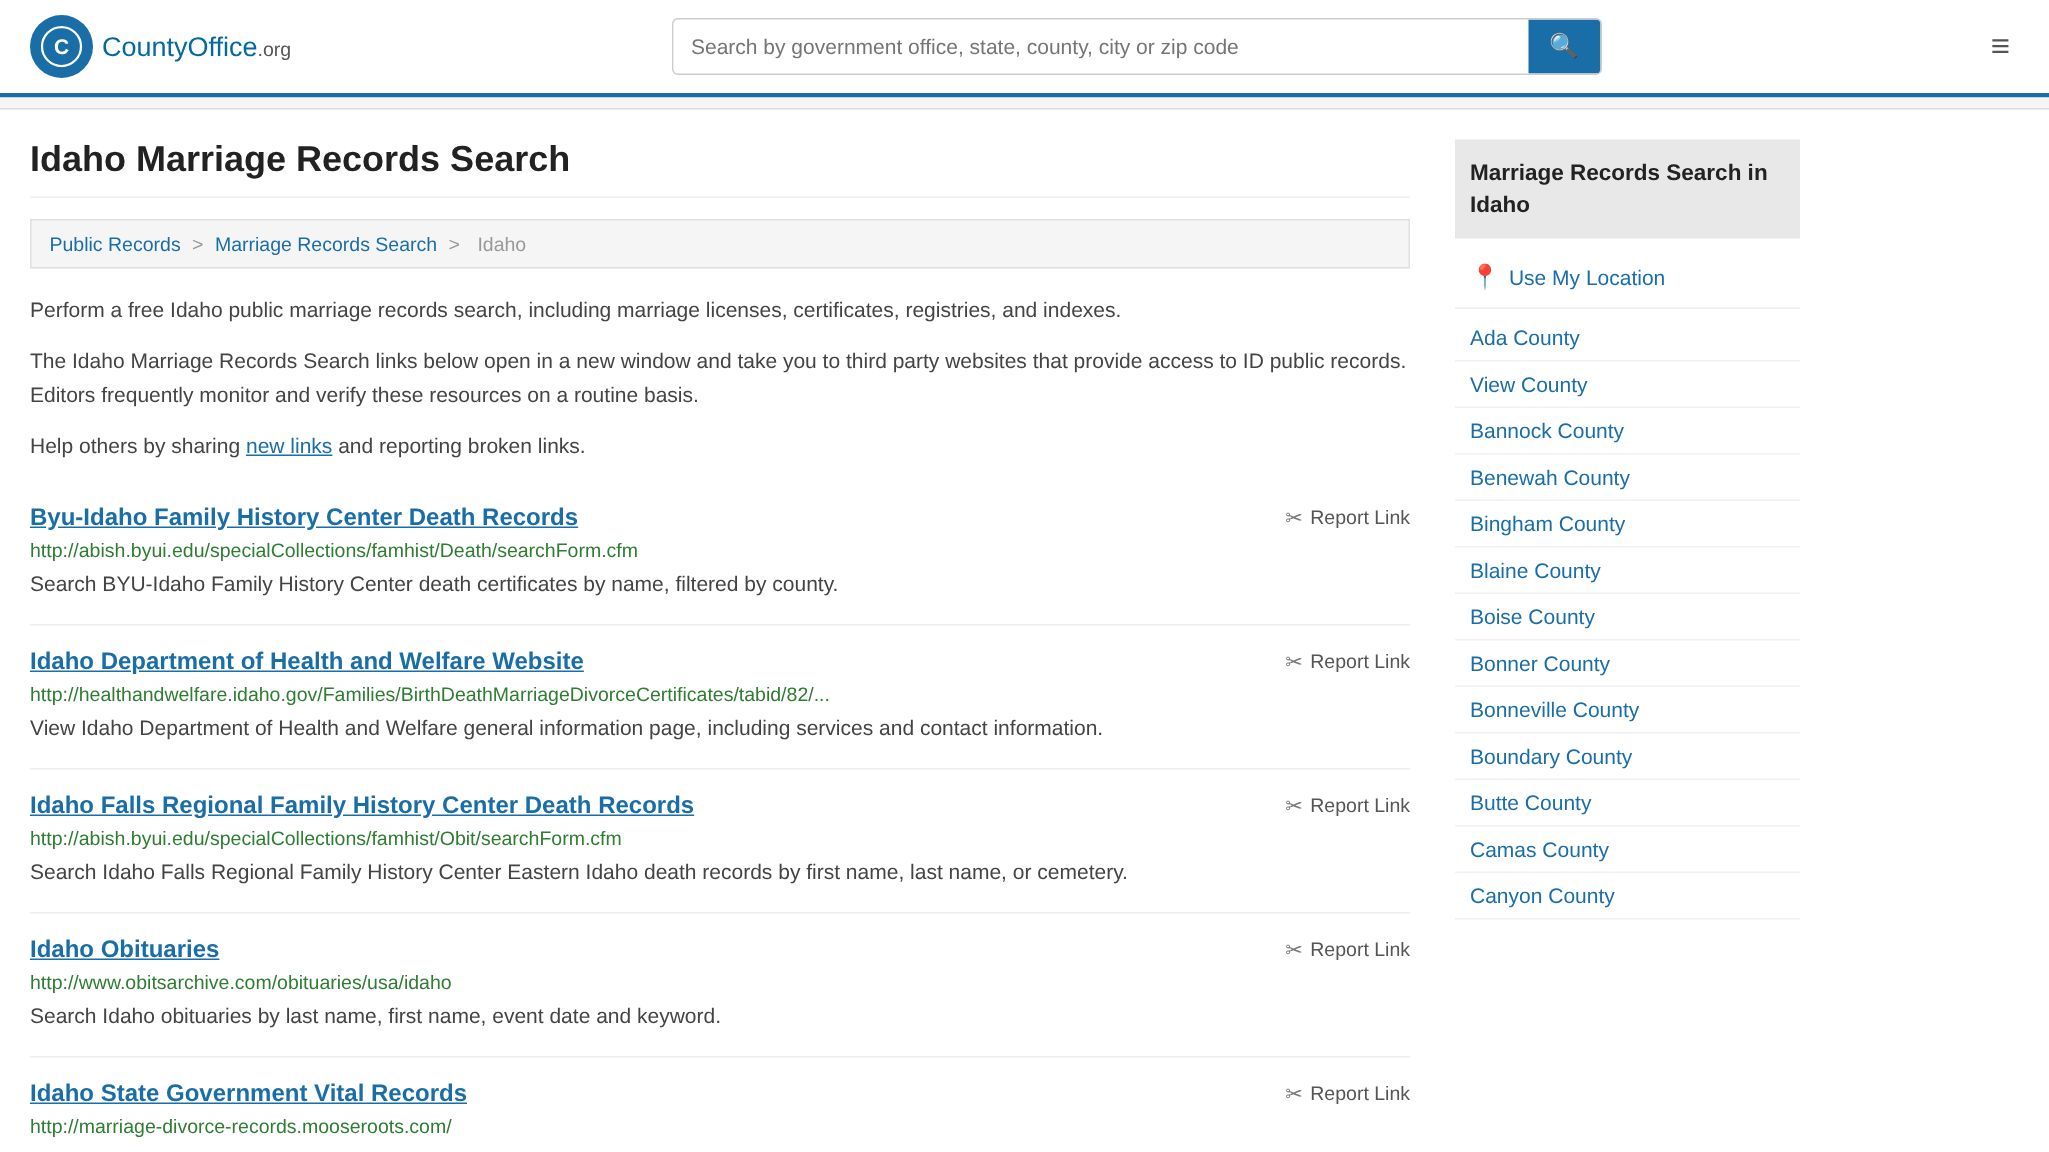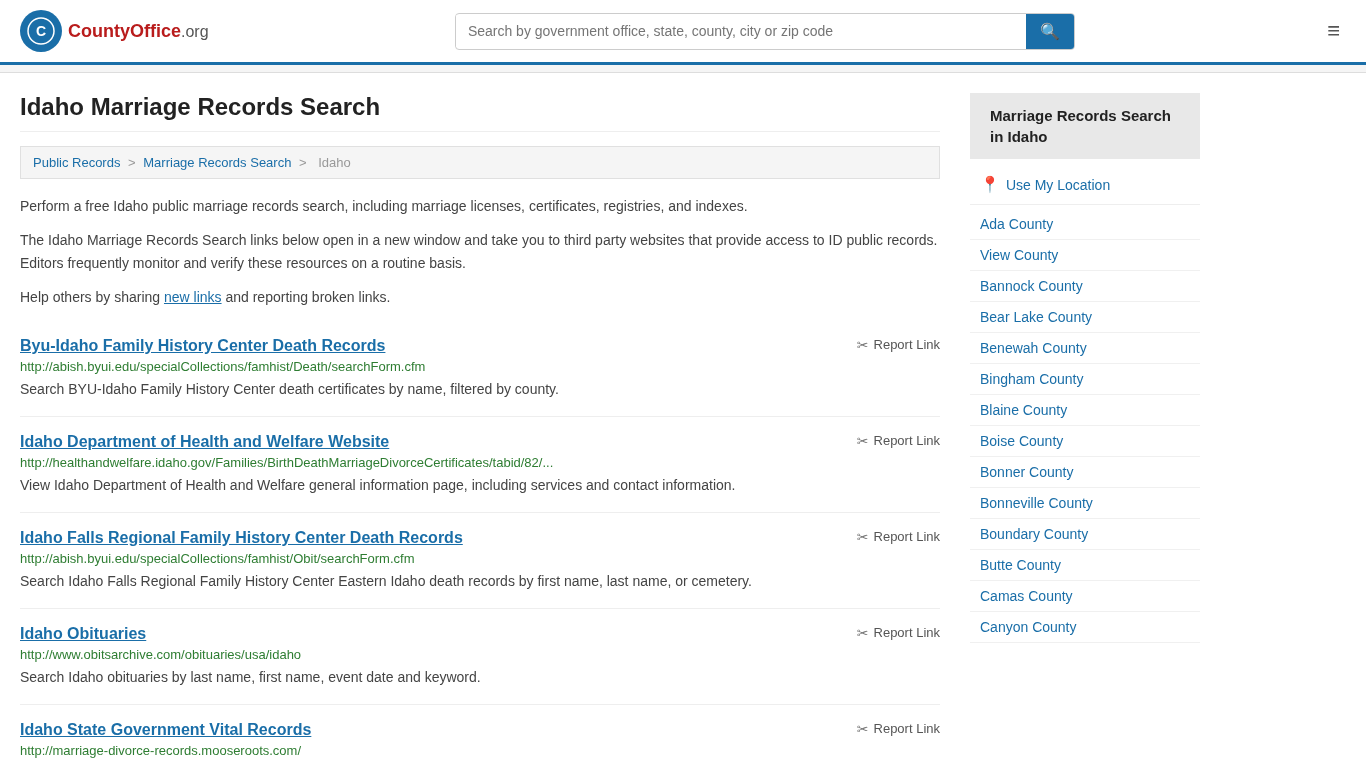--- a/index.html
+++ b/index.html
@@ -158,21 +158,21 @@
       line-height: 1.5;
     }
 
     
     .sidebar {
       width: 230px;
       flex-shrink: 0;
     }
     .sidebar-title {
       background: #e8e8e8;
-      padding: 12px 20px;
+      padding: 12px 10px;
       font-size: 15px;
       font-weight: bold;
       color: #222;
       margin-bottom: 10px;
       line-height: 1.4;
     }
     .use-location {
       display: flex;
       align-items: center;
       gap: 6px;
@@ -206,21 +206,21 @@
 
 <header class="header">
   <div class="logo-area">
     <div class="logo-circle">
       <svg width="28" height="28" viewBox="0 0 28 28" fill="none">
         <circle cx="14" cy="14" r="13" fill="#1a6ea8" stroke="white" stroke-width="1.5"></circle>
         <text x="14" y="19" text-anchor="middle" fill="white" font-size="14" font-weight="bold" font-family="Arial">C</text>
       </svg>
     </div>
     <div>
-      <span style="font-size:18px;font-weight:bold;color:#b91c1c;">CountyOffice</span><span style="color:#555;font-size:16px;">.org</span>
+      <span style="font-size:18px;font-weight:normal;color:#0369a1;">CountyOffice</span><span style="color:#555;font-size:13px;">.org</span>
     </div>
   </div>
 
   <div class="search-bar">
     <input type="text" placeholder="Search by government office, state, county, city or zip code" style="">
     <button>
       <span>🔍</span>
     </button>
   </div>
 
@@ -319,23 +319,20 @@
         <li>
           <a href="#">Ada County</a>
         </li>
         <li>
           <a href="#">View County</a>
         </li>
         <li>
           <a href="#">Bannock County</a>
         </li>
         <li>
-          <a href="#">Bear Lake County</a>
-        </li>
-        <li>
           <a href="#">Benewah County</a>
         </li>
         <li>
           <a href="#">Bingham County</a>
         </li>
         <li>
           <a href="#">Blaine County</a>
         </li>
         <li>
           <a href="#">Boise County</a>

